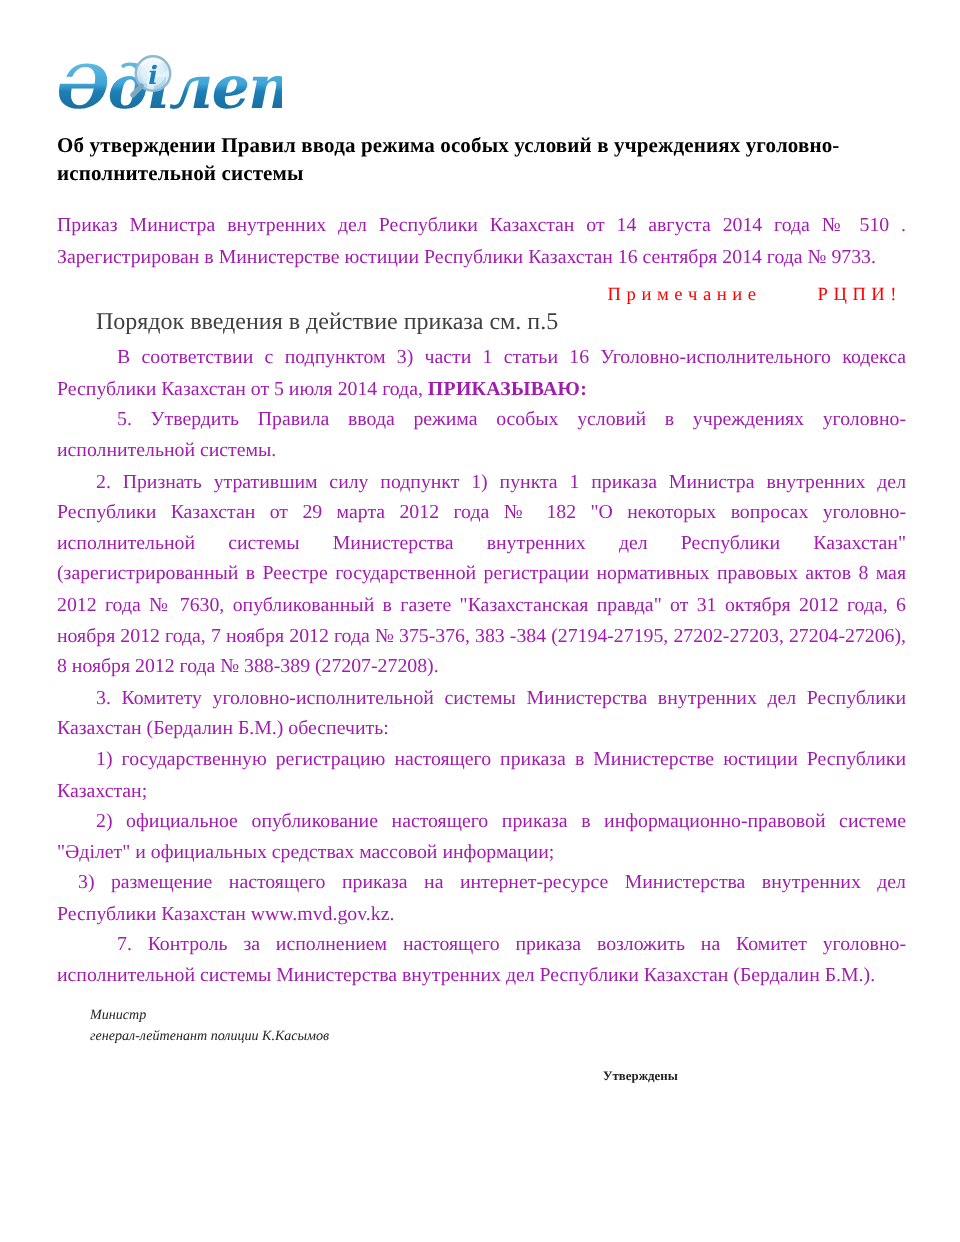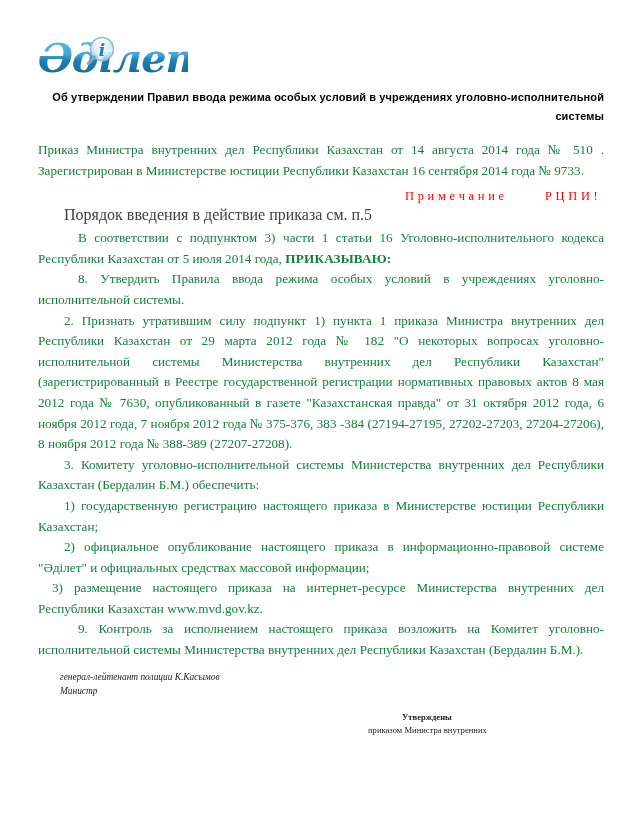--- a/index.html
+++ b/index.html
@@ -36,37 +36,37 @@
 
   
   .doc {
     position: absolute;
     left: 38px;
     top: 88px;
     width: 566px;
   }
 
   .doc-title {
-    font-family: Liberation Sans, sans-serif;
+    font-family: Liberation Serif, serif;
     font-weight: bold;
-    font-size: 11px;
+    font-size: 14px;
     line-height: 19px;
     letter-spacing: 0.1px;
     margin: 0 0 14px 0;
-    text-align: right;
+    text-align: left;
     color: #000000;
   }
 
   p.para {
     margin: 0;
     font-size: 13.2px;
     line-height: 20.6px;
     text-align: justify;
     text-justify: inter-word;
-    color: #15803d;
+    color: #a21caf;
   }
 
   p.para.lead { margin-bottom: 2px; }
 
   .indent { text-indent: 26px; }
   .indent-sm { text-indent: 14px; }
   .indent-lg { text-indent: 40px; }
 
   b.strong { font-weight: bold; letter-spacing: 0.2px; }
 
@@ -146,39 +146,38 @@
 
     <p class="para lead">Приказ Министра внутренних дел Республики Казахстан от 14 августа 2014 года № 510 . Зарегистрирован в Министерстве юстиции Республики Казахстан 16 сентября 2014 года № 9733.</p>
 
     <div class="note-block">
       <div class="note-head">П р и м е ч а н и е            Р Ц П И !</div>
       <div class="note-body">Порядок введения в действие приказа см. п.5</div>
     </div>
 
     <p class="para indent-lg"><span>В соответствии с подпунктом 3) части 1 статьи 16 Уголовно-исполнительного кодекса Республики Казахстан от 5 июля 2014 года, </span><b class="strong">ПРИКАЗЫВАЮ:</b></p>
 
-    <p class="para indent-lg">8. Утвердить Правила ввода режима особых условий в учреждениях уголовно-исполнительной системы.</p>
+    <p class="para indent-lg">5. Утвердить Правила ввода режима особых условий в учреждениях уголовно-исполнительной системы.</p>
 
     <p class="para indent">2. Признать утратившим силу подпункт 1) пункта 1 приказа Министра внутренних дел Республики Казахстан от 29 марта 2012 года № 182 "О некоторых вопросах уголовно-исполнительной системы Министерства внутренних дел Республики Казахстан" (зарегистрированный в Реестре государственной регистрации нормативных правовых актов 8 мая 2012 года № 7630, опубликованный в газете "Казахстанская правда" от 31 октября 2012 года, 6 ноября 2012 года, 7 ноября 2012 года № 375-376, 383 -384 (27194-27195, 27202-27203, 27204-27206), 8 ноября 2012 года № 388-389 (27207-27208).</p>
 
     <p class="para indent">3. Комитету уголовно-исполнительной системы Министерства внутренних дел Республики Казахстан (Бердалин Б.М.) обеспечить:</p>
 
     <p class="para indent">1) государственную регистрацию настоящего приказа в Министерстве юстиции Республики Казахстан;</p>
 
     <p class="para indent">2) официальное опубликование настоящего приказа в информационно-правовой системе "Әділет" и официальных средствах массовой информации;</p>
 
     <p class="para indent-sm">3) размещение настоящего приказа на интернет-ресурсе Министерства внутренних дел Республики Казахстан www.mvd.gov.kz.</p>
 
-    <p class="para indent-lg">9. Контроль за исполнением настоящего приказа возложить на Комитет уголовно-исполнительной системы Министерства внутренних дел Республики Казахстан (Бердалин Б.М.).</p>
+    <p class="para indent-lg">7. Контроль за исполнением настоящего приказа возложить на Комитет уголовно-исполнительной системы Министерства внутренних дел Республики Казахстан (Бердалин Б.М.).</p>
 
 
     <div class="sign-block">
+      <div>Министр</div>
       <div>генерал-лейтенант полиции К.Касымов</div>
-      <div>Министр</div>
     </div>
 
     <div class="approve-block">
       <div class="ln c">Утверждены</div>
-      <div class="ln">приказом Министра внутренних</div>
     </div>
 
   </div>
 </div>
 
 </body></html>

